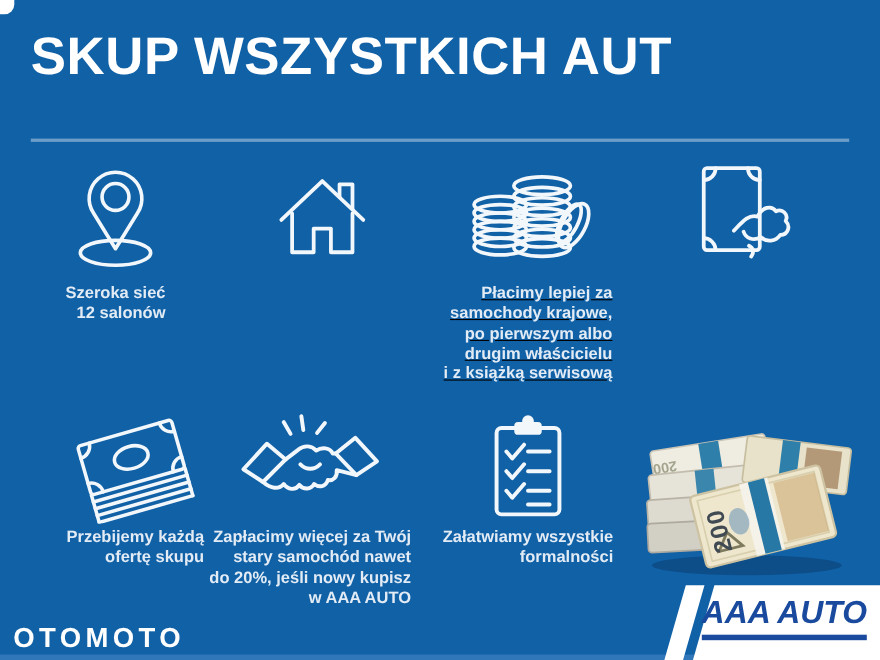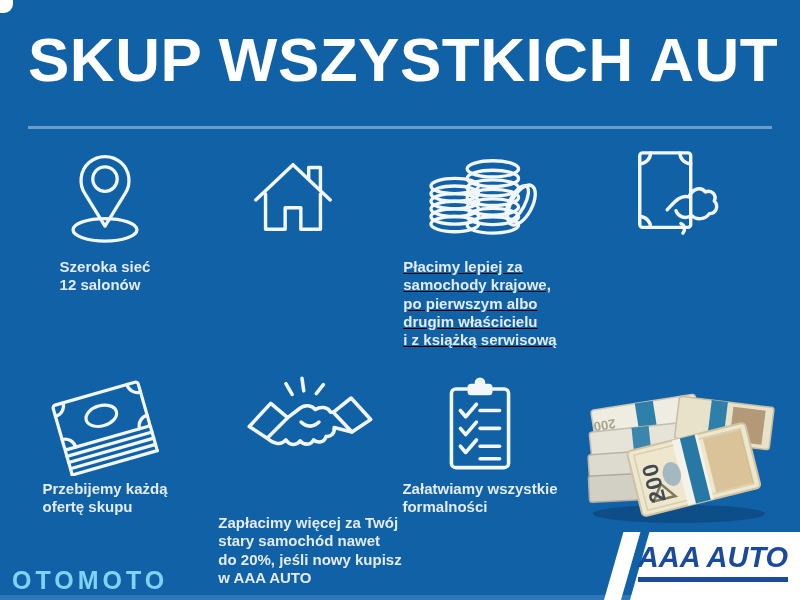--- a/index.html
+++ b/index.html
@@ -3,42 +3,42 @@
 <meta charset="utf-8">
 <style>
   html,body{margin:0;padding:0;}
   body{width:800px;height:600px;position:relative;overflow:hidden;
        font-family:"Liberation Sans", sans-serif;
        background:#1161A7;}
   .corner{position:absolute;left:0;top:0;width:13px;height:13px;background:#ffffff;
           border-bottom-right-radius:9px;}
   .bottom-strip{position:absolute;left:0;bottom:0;width:800px;height:5px;background:#2F77B8;}
   .title{position:absolute;left:28px;top:24px;width:744px;
-         color:#FFFFFF;font-size:62px;font-weight:800;letter-spacing:0.5px;
+         color:#FFFFFF;font-size:48px;font-weight:800;letter-spacing:0.5px;
          white-space:nowrap;}
   .divider{position:absolute;left:28px;top:126px;width:744px;height:3px;
            background:rgba(255,255,255,0.38);}
   .cell{position:absolute;display:flex;flex-direction:column;align-items:center;}
   .iconbox{display:flex;align-items:center;justify-content:center;}
   .r1 .iconbox{height:112px;}
   .r2 .iconbox{height:102px;}
-  .caption{margin-top:6px;text-align:left;color:#E3ECF5;font-size:15px;
+  .caption{margin-top:6px;text-align:right;color:#E3ECF5;font-size:15px;
            font-weight:700;line-height:1.22;white-space:pre-line;}
   svg.icn{stroke:#F2F7FB;fill:none;stroke-width:3.5;stroke-linecap:round;stroke-linejoin:round;}
   
   .c1{left:15px;top:140px;width:180px;}
   .c2{left:200px;top:140px;width:185px;}
   .c3{left:385px;top:140px;width:190px;text-decoration:underline;}
   .c4{left:568px;top:140px;width:218px;}
-  .c5{left:15px;top:372px;width:180px;}
-  .c6{left:214px;top:372px;width:192px;gap:34px;}
+  .c5{left:33px;top:372px;width:180px;}
+  .c6{left:186px;top:372px;width:192px;}
   .c7{left:390px;top:372px;width:180px;}
   .money-photo{position:absolute;left:580px;top:374px;width:208px;height:152px;}
   
-  .otomoto{position:absolute;left:12px;top:566px;color:#7dd3fc;font-size:25px;
+  .otomoto{position:absolute;left:12px;top:566px;color:#ffffff;font-size:25px;
            font-weight:800;letter-spacing:4px;}
   .aaa-wrap{position:absolute;left:590px;top:532px;width:210px;height:79px;overflow:hidden;}
   .aaa-slash{position:absolute;left:24px;top:-7px;width:17px;height:80px;background:#FFFFFF;
              transform:skewX(-16deg);}
   .aaa-panel{position:absolute;left:50px;top:-7px;width:180px;height:80px;background:#FFFFFF;
              transform:skewX(-16deg);}
   .aaa-text{position:absolute;left:44px;top:9px;width:158px;text-align:center;
             color:#1A4A9E;font-size:29px;font-weight:800;font-style:italic;}
   .aaa-underline{position:absolute;left:48px;top:45px;width:150px;height:5px;background:#1A4A9E;}
 </style>

